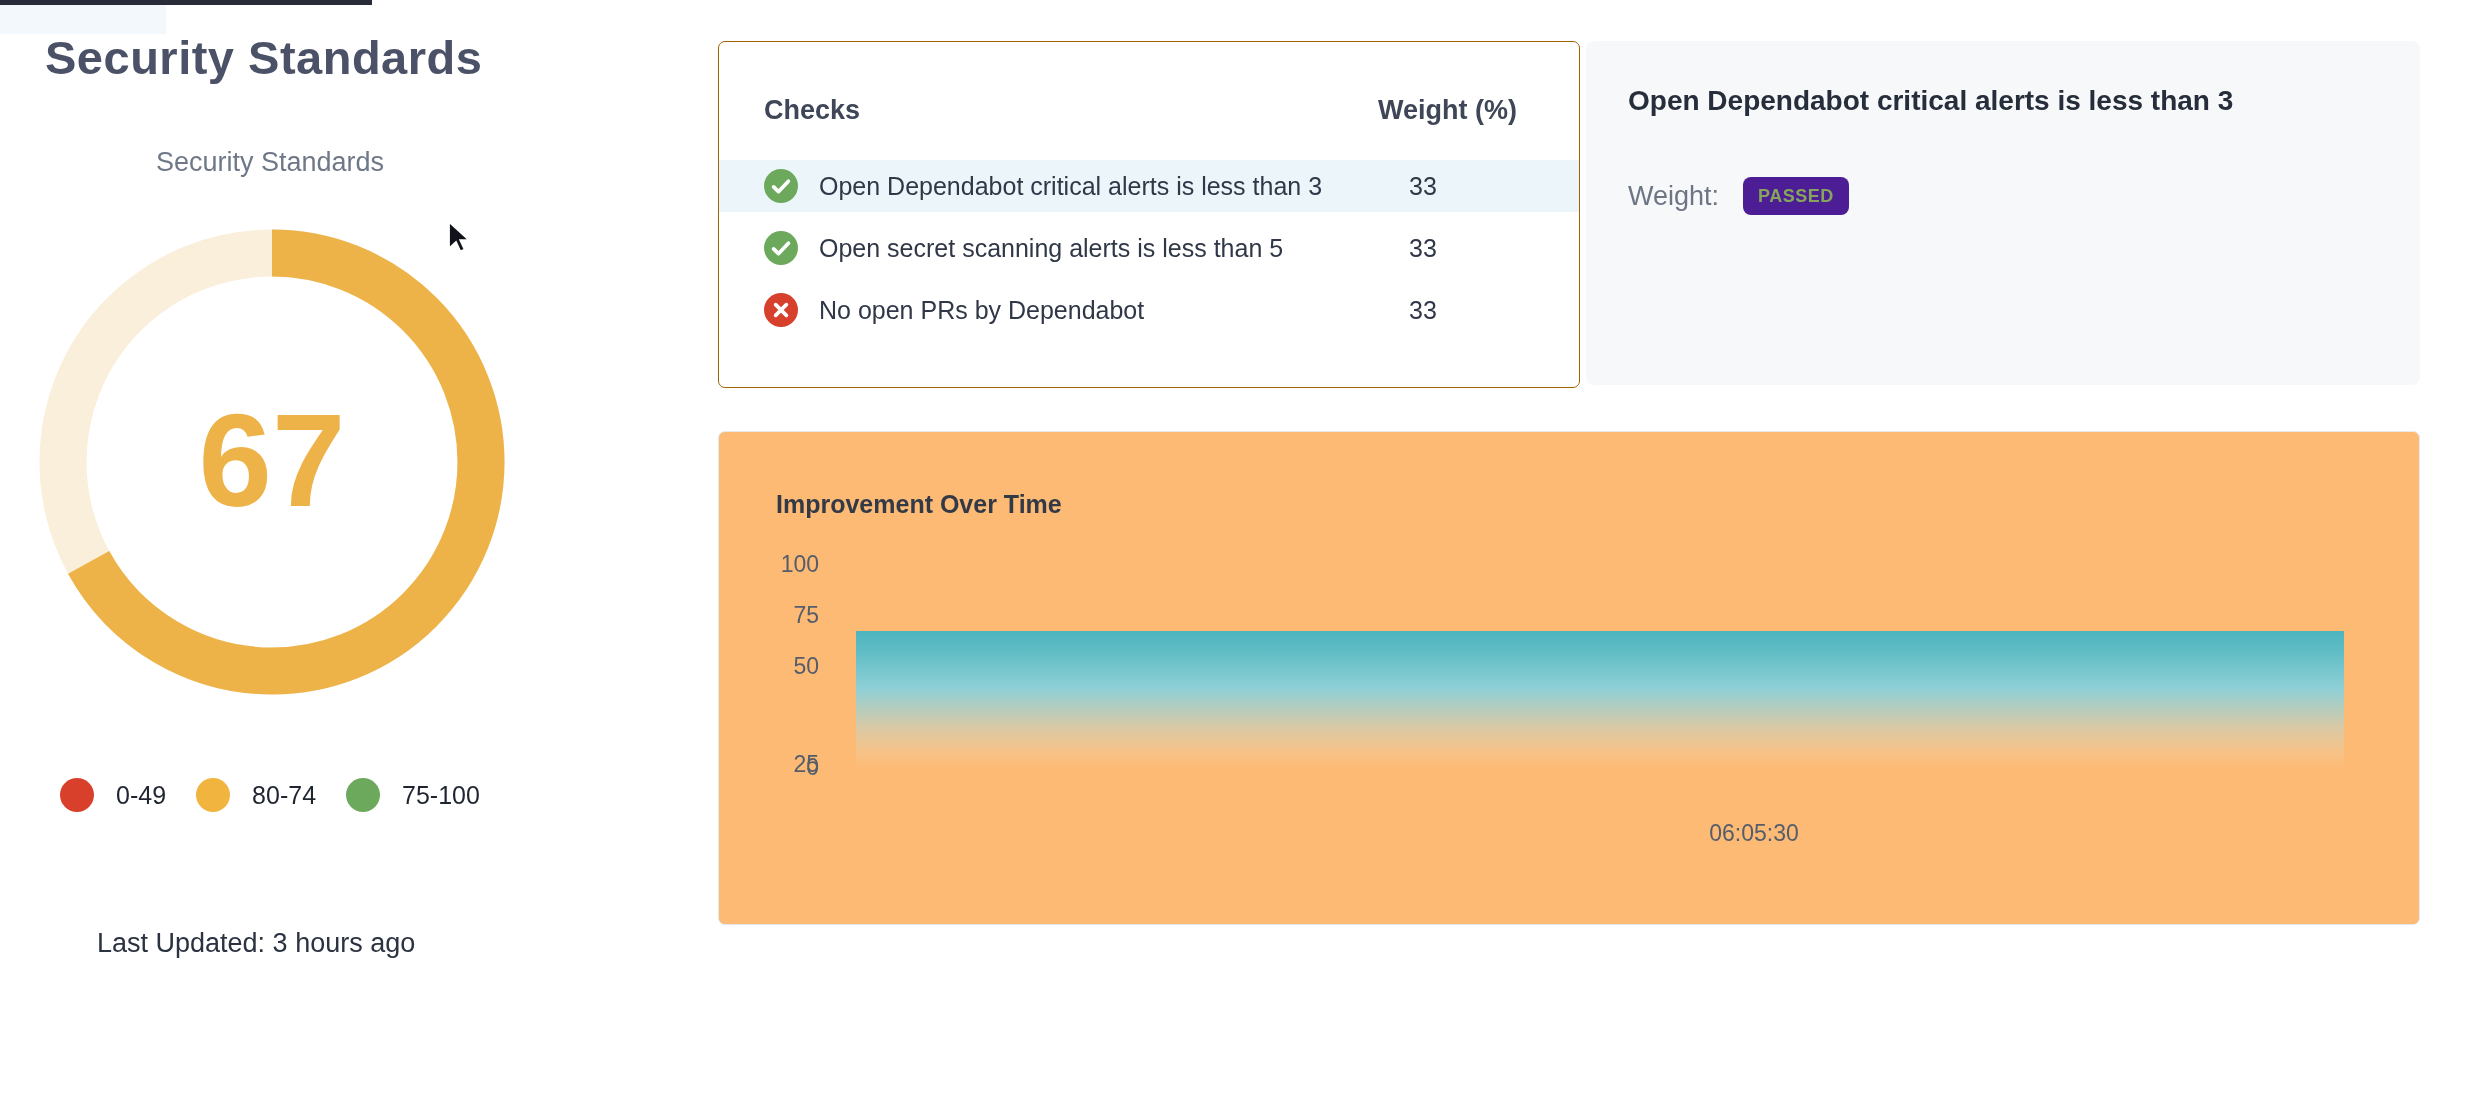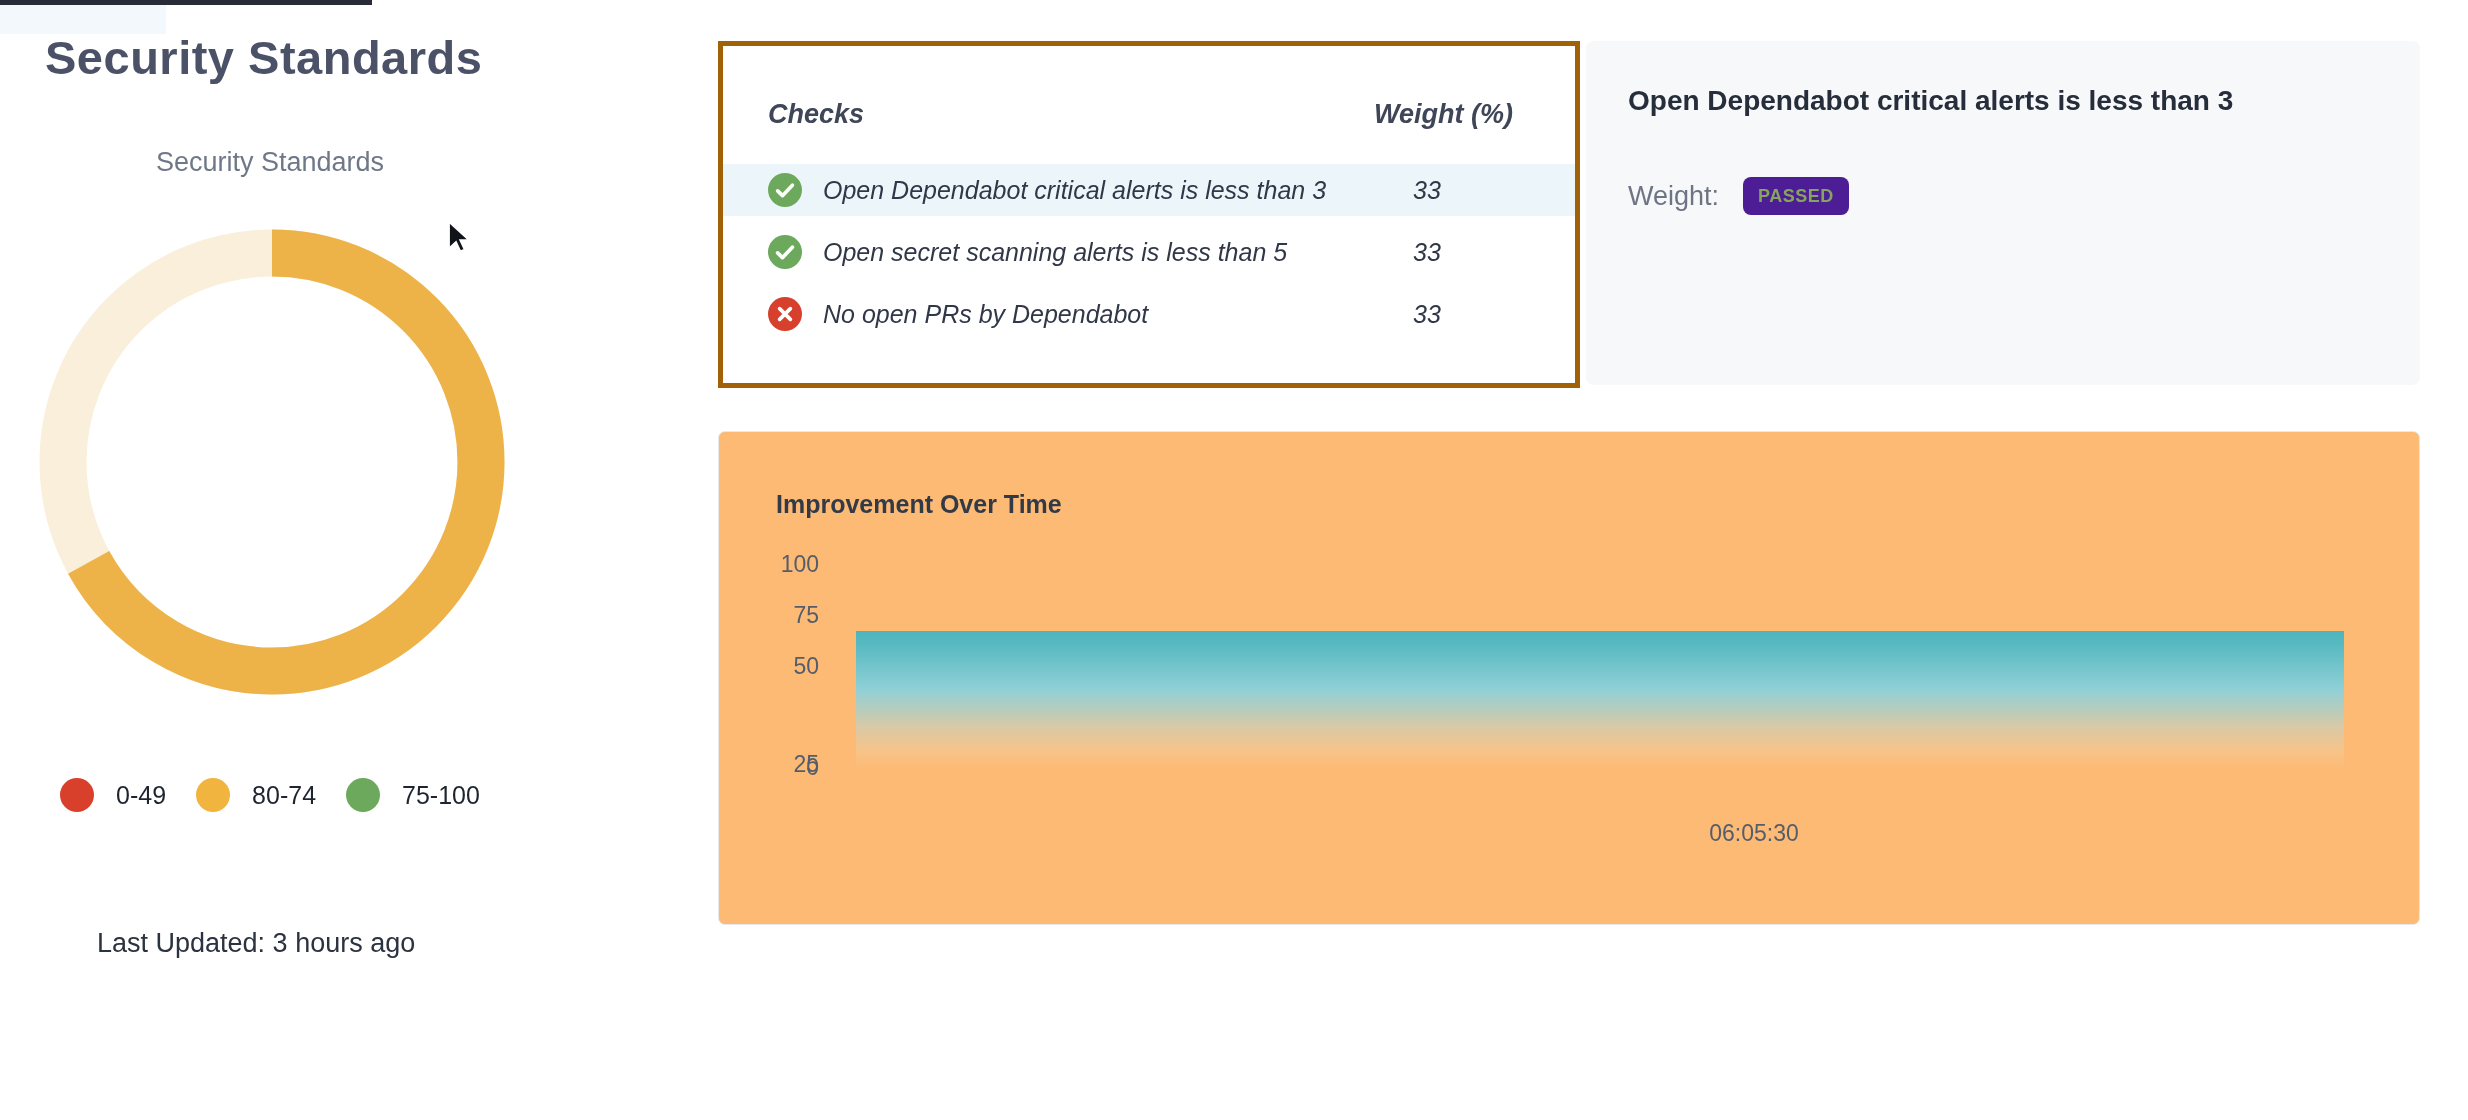--- a/index.html
+++ b/index.html
@@ -27,21 +27,21 @@
   .legend-dot{width:34px;height:34px;border-radius:50%;display:inline-block;}
 
   .last-updated{position:absolute;left:97px;top:928px;font-size:27px;color:#2b3240;}
   .rerun-btn{position:absolute;left:96px;top:996px;width:348px;height:84px;border:none;
     border-radius:10px;background:linear-gradient(135deg,#55bfc4 0%,#45b5bb 55%,#3dafb6 100%);
     color:#c9eef0;font-size:25px;font-family:inherit;cursor:pointer;
     display:flex;align-items:center;justify-content:center;box-shadow:0 1px 3px rgba(0,0,0,.12);}
 
   
   .checks-panel{position:absolute;left:718px;top:41px;width:862px;height:347px;background:#ffffff;
-    border:5px solid #a16207;border-radius:0;box-sizing:border-box;font-style:italic;}
+    border:1px solid #a16207;border-radius:7px;box-sizing:border-box;}
   .checks-header{position:absolute;left:45px;top:53px;font-size:27px;font-weight:700;color:#3f4657;}
   .weight-header{position:absolute;right:62px;top:53px;font-size:27px;font-weight:700;color:#3f4657;}
   .check-rows{position:absolute;left:0;top:118px;width:100%;}
   .check-row{position:relative;width:100%;height:52px;margin-bottom:10px;display:flex;align-items:center;cursor:pointer;}
   .check-row.selected{background:#ecf5fa;}
   .check-icon{margin-left:45px;width:34px;height:34px;flex:0 0 34px;}
   .check-label{margin-left:21px;font-size:25px;color:#303747;}
   .check-weight{position:absolute;left:690px;width:72px;text-align:left;font-size:25px;color:#303747;}
 
   
@@ -72,20 +72,21 @@
 <div class="top-dark-strip"></div>
 
 <div class="left-col">
   <h1 class="page-title" style="margin:0">Security Standards</h1>
   <div class="page-subtitle">Security Standards</div>
 
   <svg class="gauge-wrap" viewBox="0 0 480 480">
     <circle cx="240" cy="240" r="209" fill="none" stroke="#f9efdb" stroke-width="47"></circle>
     <circle id="gauge-arc" cx="240" cy="240" r="209" fill="none" stroke="#edb348" stroke-width="47" stroke-linecap="butt" transform="rotate(-90 240 240)" stroke-dasharray="879.8344385643576 433.35129063617603"></circle>
   </svg>
+  <div class="gauge-score">67</div>
 
   <div class="legend" id="legend">
       <div class="legend-item">
         <span class="legend-dot" style="background: rgb(216, 64, 44);"></span>
         <span>0-49</span>
       </div>
       <div class="legend-item">
         <span class="legend-dot" style="background: rgb(240, 180, 63);"></span>
         <span>80-74</span>
       </div>

